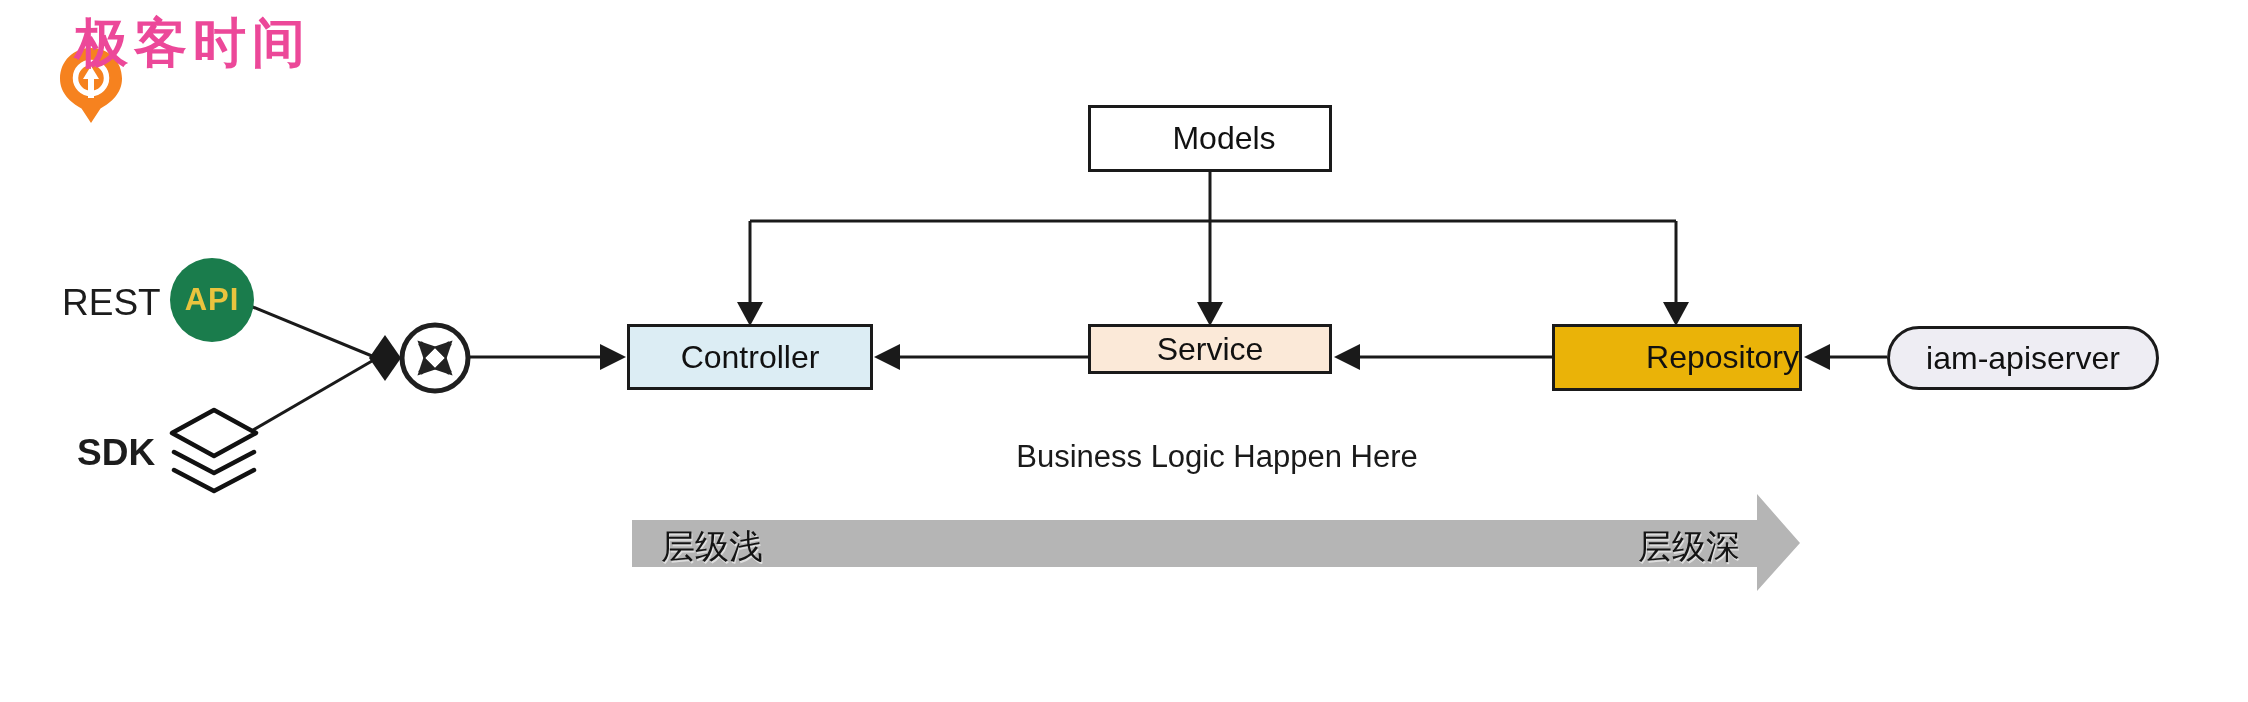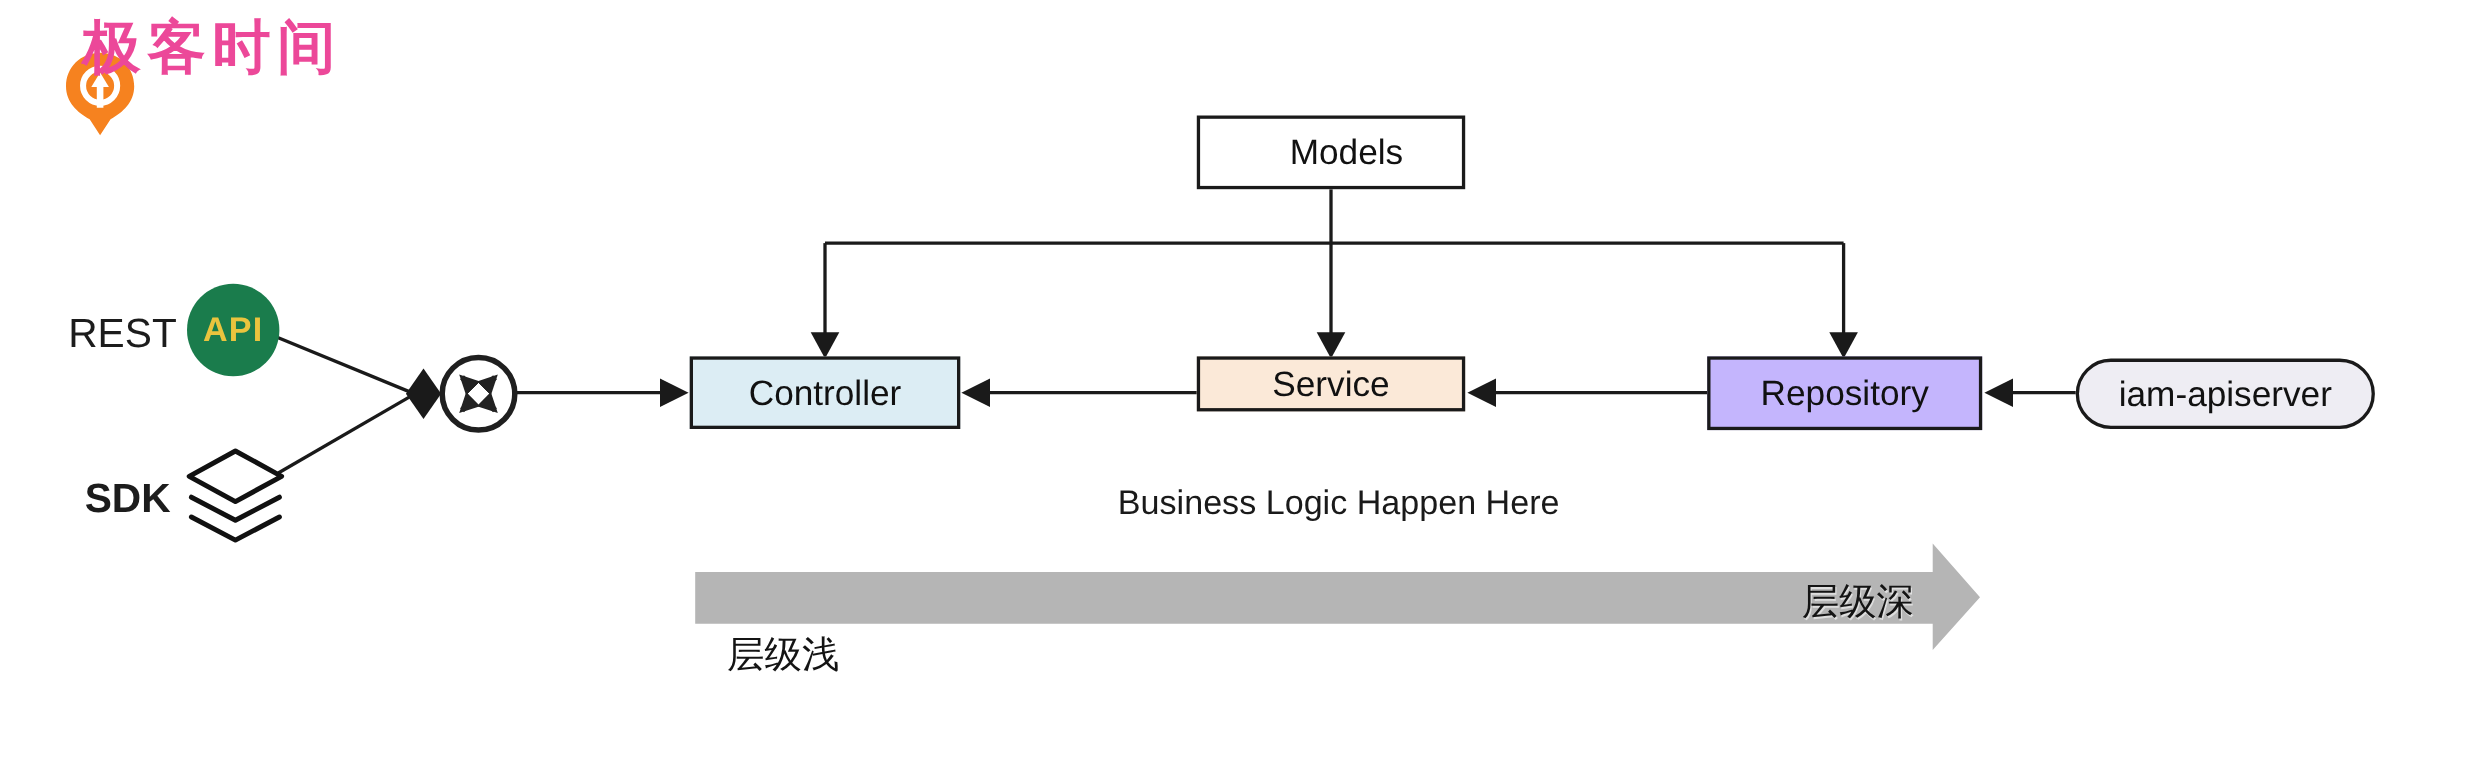--- a/index.html
+++ b/index.html
@@ -38,33 +38,33 @@
 
   
   .node {
     position: absolute; border: 3px solid #1a1a1a;
     display: flex; align-items: center; justify-content: center;
     font-size: 32px; color: #111111; white-space: nowrap;
   }
   .node-models     { left: 1088px; top: 105px; width: 244px; height: 67px; background: #ffffff; padding-left: 28px; }
   .node-controller { left: 627px;  top: 324px; width: 246px; height: 66px; background: #dcedf4; }
   .node-service    { left: 1088px; top: 324px; width: 244px; height: 50px; background: #fbe9d8; }
-  .node-repository { left: 1552px; top: 324px; width: 250px; height: 67px; background: #c4b5fd; }
+  .node-repository { left: 1552px; top: 324px; width: 250px; height: 67px; background: #eab308; justify-content: flex-end; }
   .node-iam        { left: 1887px; top: 326px; width: 272px; height: 64px; background: #eeedf3; border-radius: 32px; }
 
   .caption {
     position: absolute; left: 967px; top: 439px; width: 500px;
     text-align: center; font-size: 31px; color: #1a1a1a; white-space: nowrap;
   }
 
   .axis-label {
     position: absolute; top: 524px; font-size: 34px; color: #141414;
     text-shadow: 1px 2px 0 rgba(255,255,255,0.55); white-space: nowrap;
   }
-  .axis-label-left  { left: 661px; margin-top: 48px; }
+  .axis-label-left  { left: 661px; }
   .axis-label-right { left: 1590px; width: 150px; text-align: right; }
 
   .stroke { stroke: #1a1a1a; stroke-width: 3; fill: none; }
   .solid  { fill: #1a1a1a; stroke: none; }
 </style>
 </head>
 <body>
 
 <div class="canvas">
 

